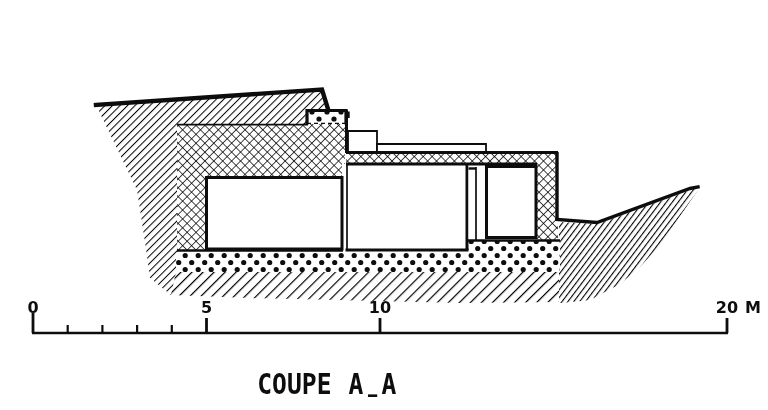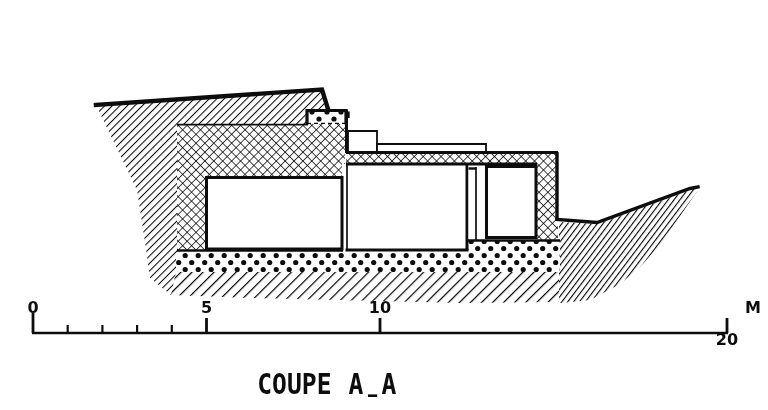--- a/index.html
+++ b/index.html
@@ -96,20 +96,20 @@
         <line x1="102.4" y1="325" x2="102.4" y2="333" stroke="#0d0d0d" stroke-width="2.2"></line>
         <line x1="137.1" y1="325" x2="137.1" y2="333" stroke="#0d0d0d" stroke-width="2.2"></line>
         <line x1="171.8" y1="325" x2="171.8" y2="333" stroke="#0d0d0d" stroke-width="2.2"></line>
       </g>
   </svg>
 
   <div id="scale-labels">
       <div class="scale-label" style="left: 33px; top: 300px;">0</div>
       <div class="scale-label" style="left: 206.5px; top: 300px;">5</div>
       <div class="scale-label" style="left: 380px; top: 300px;">10</div>
-      <div class="scale-label" style="left: 727px; top: 300px; margin-top: 32px;">20</div>
+      <div class="scale-label" style="left: 727px; top: 300px;">20</div>
       <div class="scale-label" style="left: 753px; top: 300px;">M</div>
     </div>
 
   <div class="drawing-title">
     <span class="stretch"><span>COUPE</span><span class="gap"></span><span>A</span><span class="sep">_</span><span>A</span></span>
   </div>
 </div>
 
 </body></html>

